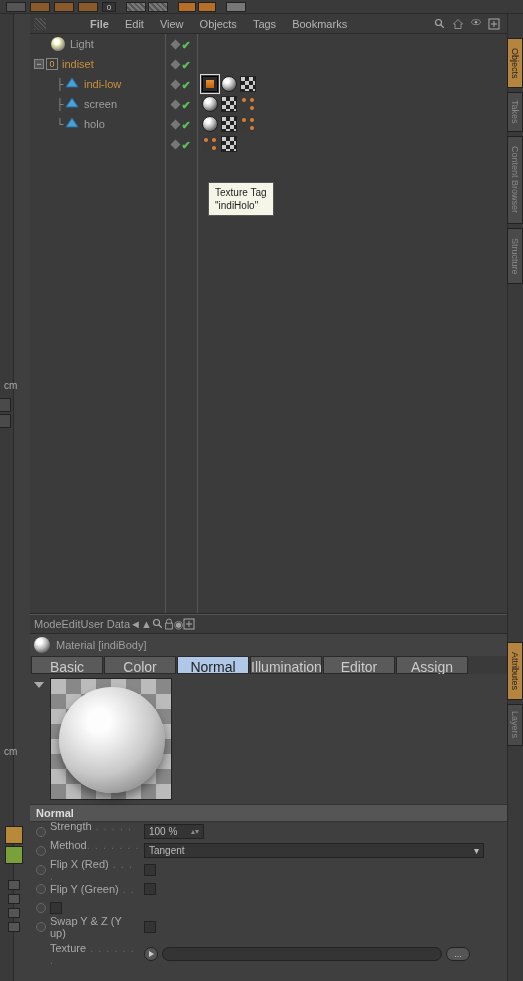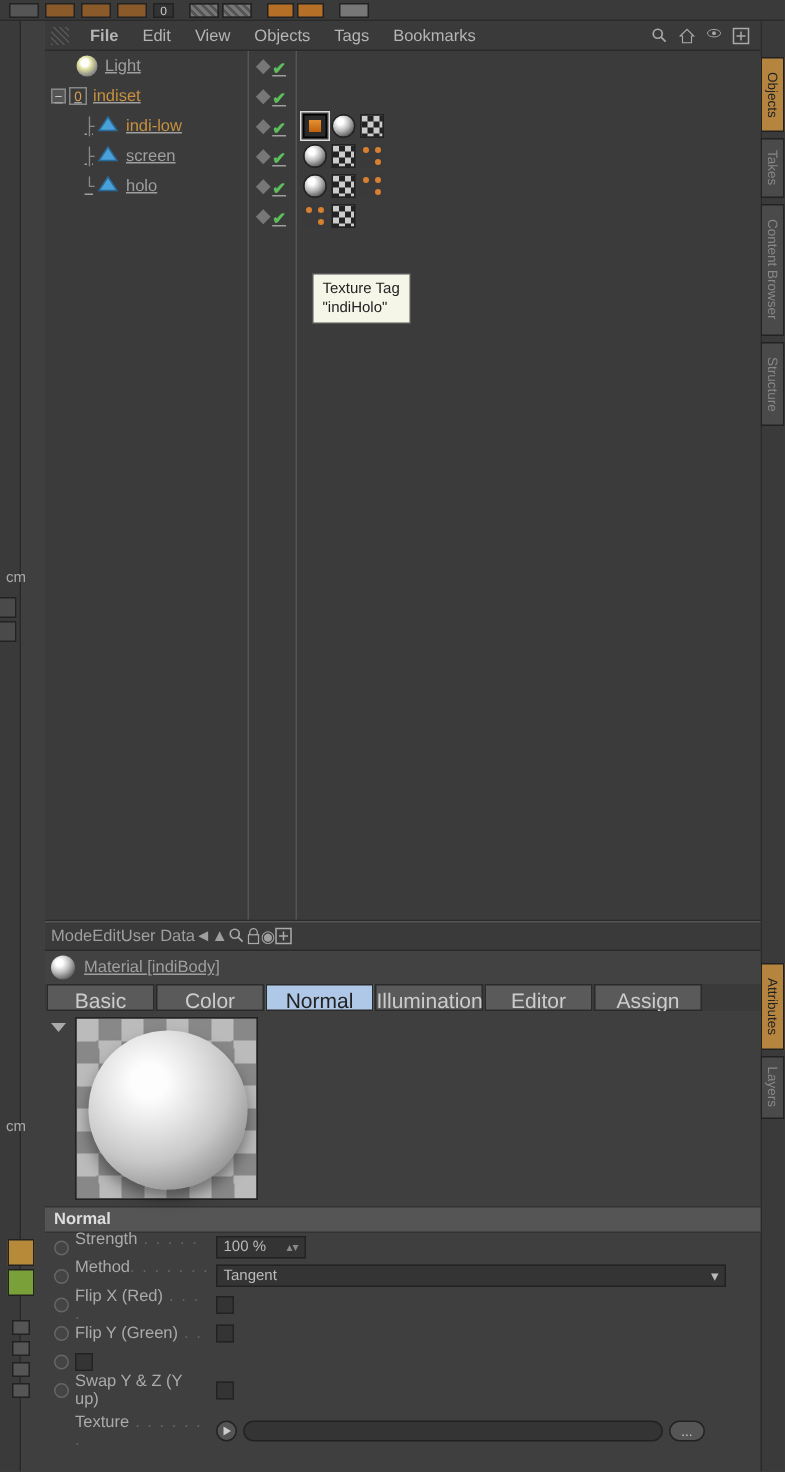--- a/index.html
+++ b/index.html
@@ -41,25 +41,25 @@
   .vtab{position:absolute;right:0;width:16px;background:#4a4a4a;border:1px solid #222;writing-mode:vertical-rl;text-orientation:mixed;font-size:9px;color:#888;display:flex;align-items:center;justify-content:center;padding:4px 0;}
   .vtab.active{background:#b5853f;color:#222;}
   
   
   .main{position:absolute;left:30px;right:16px;top:14px;bottom:0;display:flex;flex-direction:column;}
   
   
   .om-menu{height:20px;background:#3a3a3a;border-bottom:1px solid var(--border);display:flex;align-items:center;padding:0 4px;gap:0;}
   .om-menu .grip{width:12px;height:12px;background:repeating-linear-gradient(45deg,#555 0 1px,transparent 1px 3px);margin-right:6px;}
   .om-menu .mi{color:var(--menu-text);padding:3px 8px;cursor:default;}
-  .om-menu .mi.b{font-weight:bold;}
+  .om-menu .mi.b{font-weight:bold;margin-left:30px;}
   .om-menu .spacer{flex:1;}
   .om-menu .icn{width:14px;height:14px;margin:0 2px;display:flex;align-items:center;justify-content:center;color:#999;}
   
-  .om-body{flex:0 0 580px;display:flex;border-bottom:1px solid var(--border);text-decoration:underline;}
+  .om-body{flex:0 0 580px;display:flex;border-bottom:1px solid var(--border);}
   .om-tree{width:136px;background:#3b3b3b;border-right:1px solid #555;}
   .om-cols{width:32px;background:#3b3b3b;border-right:1px solid #555;}
   .om-tags{flex:1;background:#3b3b3b;}
   
   .row{height:20px;display:flex;align-items:center;position:relative;}
   .om-tree .row{padding-left:4px;}
   .tree-line{display:inline-block;color:#888;font-family:monospace;letter-spacing:-1px;}
   .node-icon{width:14px;height:14px;margin:0 3px;flex:none;}
   .light-ic{background:radial-gradient(circle at 40% 35%,#fff 0 20%,#e0e0a0 35%,#888 70%);border-radius:50%;}
   .name{margin-left:2px;}
@@ -80,21 +80,21 @@
   .tag.xp:before,.tag.xp:after{content:"";position:absolute;width:4px;height:4px;border-radius:50%;background:#d88030;}
   .tag.xp:before{left:2px;top:2px;}
   .tag.xp:after{right:2px;bottom:2px;}
   .tag.xp .c{position:absolute;width:4px;height:4px;border-radius:50%;background:#d88030;right:2px;top:2px;}
   .tag.sel-rect{outline:1px solid #ddd;outline-offset:1px;}
   
   .tooltip{position:absolute;left:178px;top:168px;background:#f5f5e8;border:1px solid #555;padding:3px 6px;font-size:10px;color:#222;line-height:13px;z-index:5;}
   
   
   .am-menu{height:20px;background:#3a3a3a;border-top:1px solid #555;border-bottom:1px solid var(--border);display:flex;align-items:center;padding:0 4px;}
-  .am-head{height:22px;background:#424242;display:flex;align-items:center;padding:0 4px;gap:6px;text-decoration:underline;}
+  .am-head{height:22px;background:#424242;display:flex;align-items:center;padding:0 4px;gap:6px;}
   .am-head .ball{width:16px;height:16px;border-radius:50%;background:radial-gradient(circle at 35% 30%,#fff 0 15%,#bbb 45%,#555 80%);}
   
   .tabs{height:18px;display:flex;background:#3a3a3a;gap:1px;padding:0 1px;}
   .tabs .tab{flex:none;padding:2px 0;text-align:center;background:#5a5a5a;color:#ccc;border:1px solid #2a2a2a;font-size:14px;}
   .tabs .tab.active{background:var(--tab-sel);color:#222;}
   
   .preview-row{background:#3f3f3f;padding:4px;display:flex;gap:6px;}
   .tri{width:0;height:0;border-left:5px solid transparent;border-right:5px solid transparent;border-top:6px solid #aaa;margin-top:4px;}
   .preview{width:122px;height:122px;background:
     radial-gradient(circle at 50% 50%, #f0f0f0 0 36%, #d0d0d0 42%, rgba(0,0,0,0) 45%),

